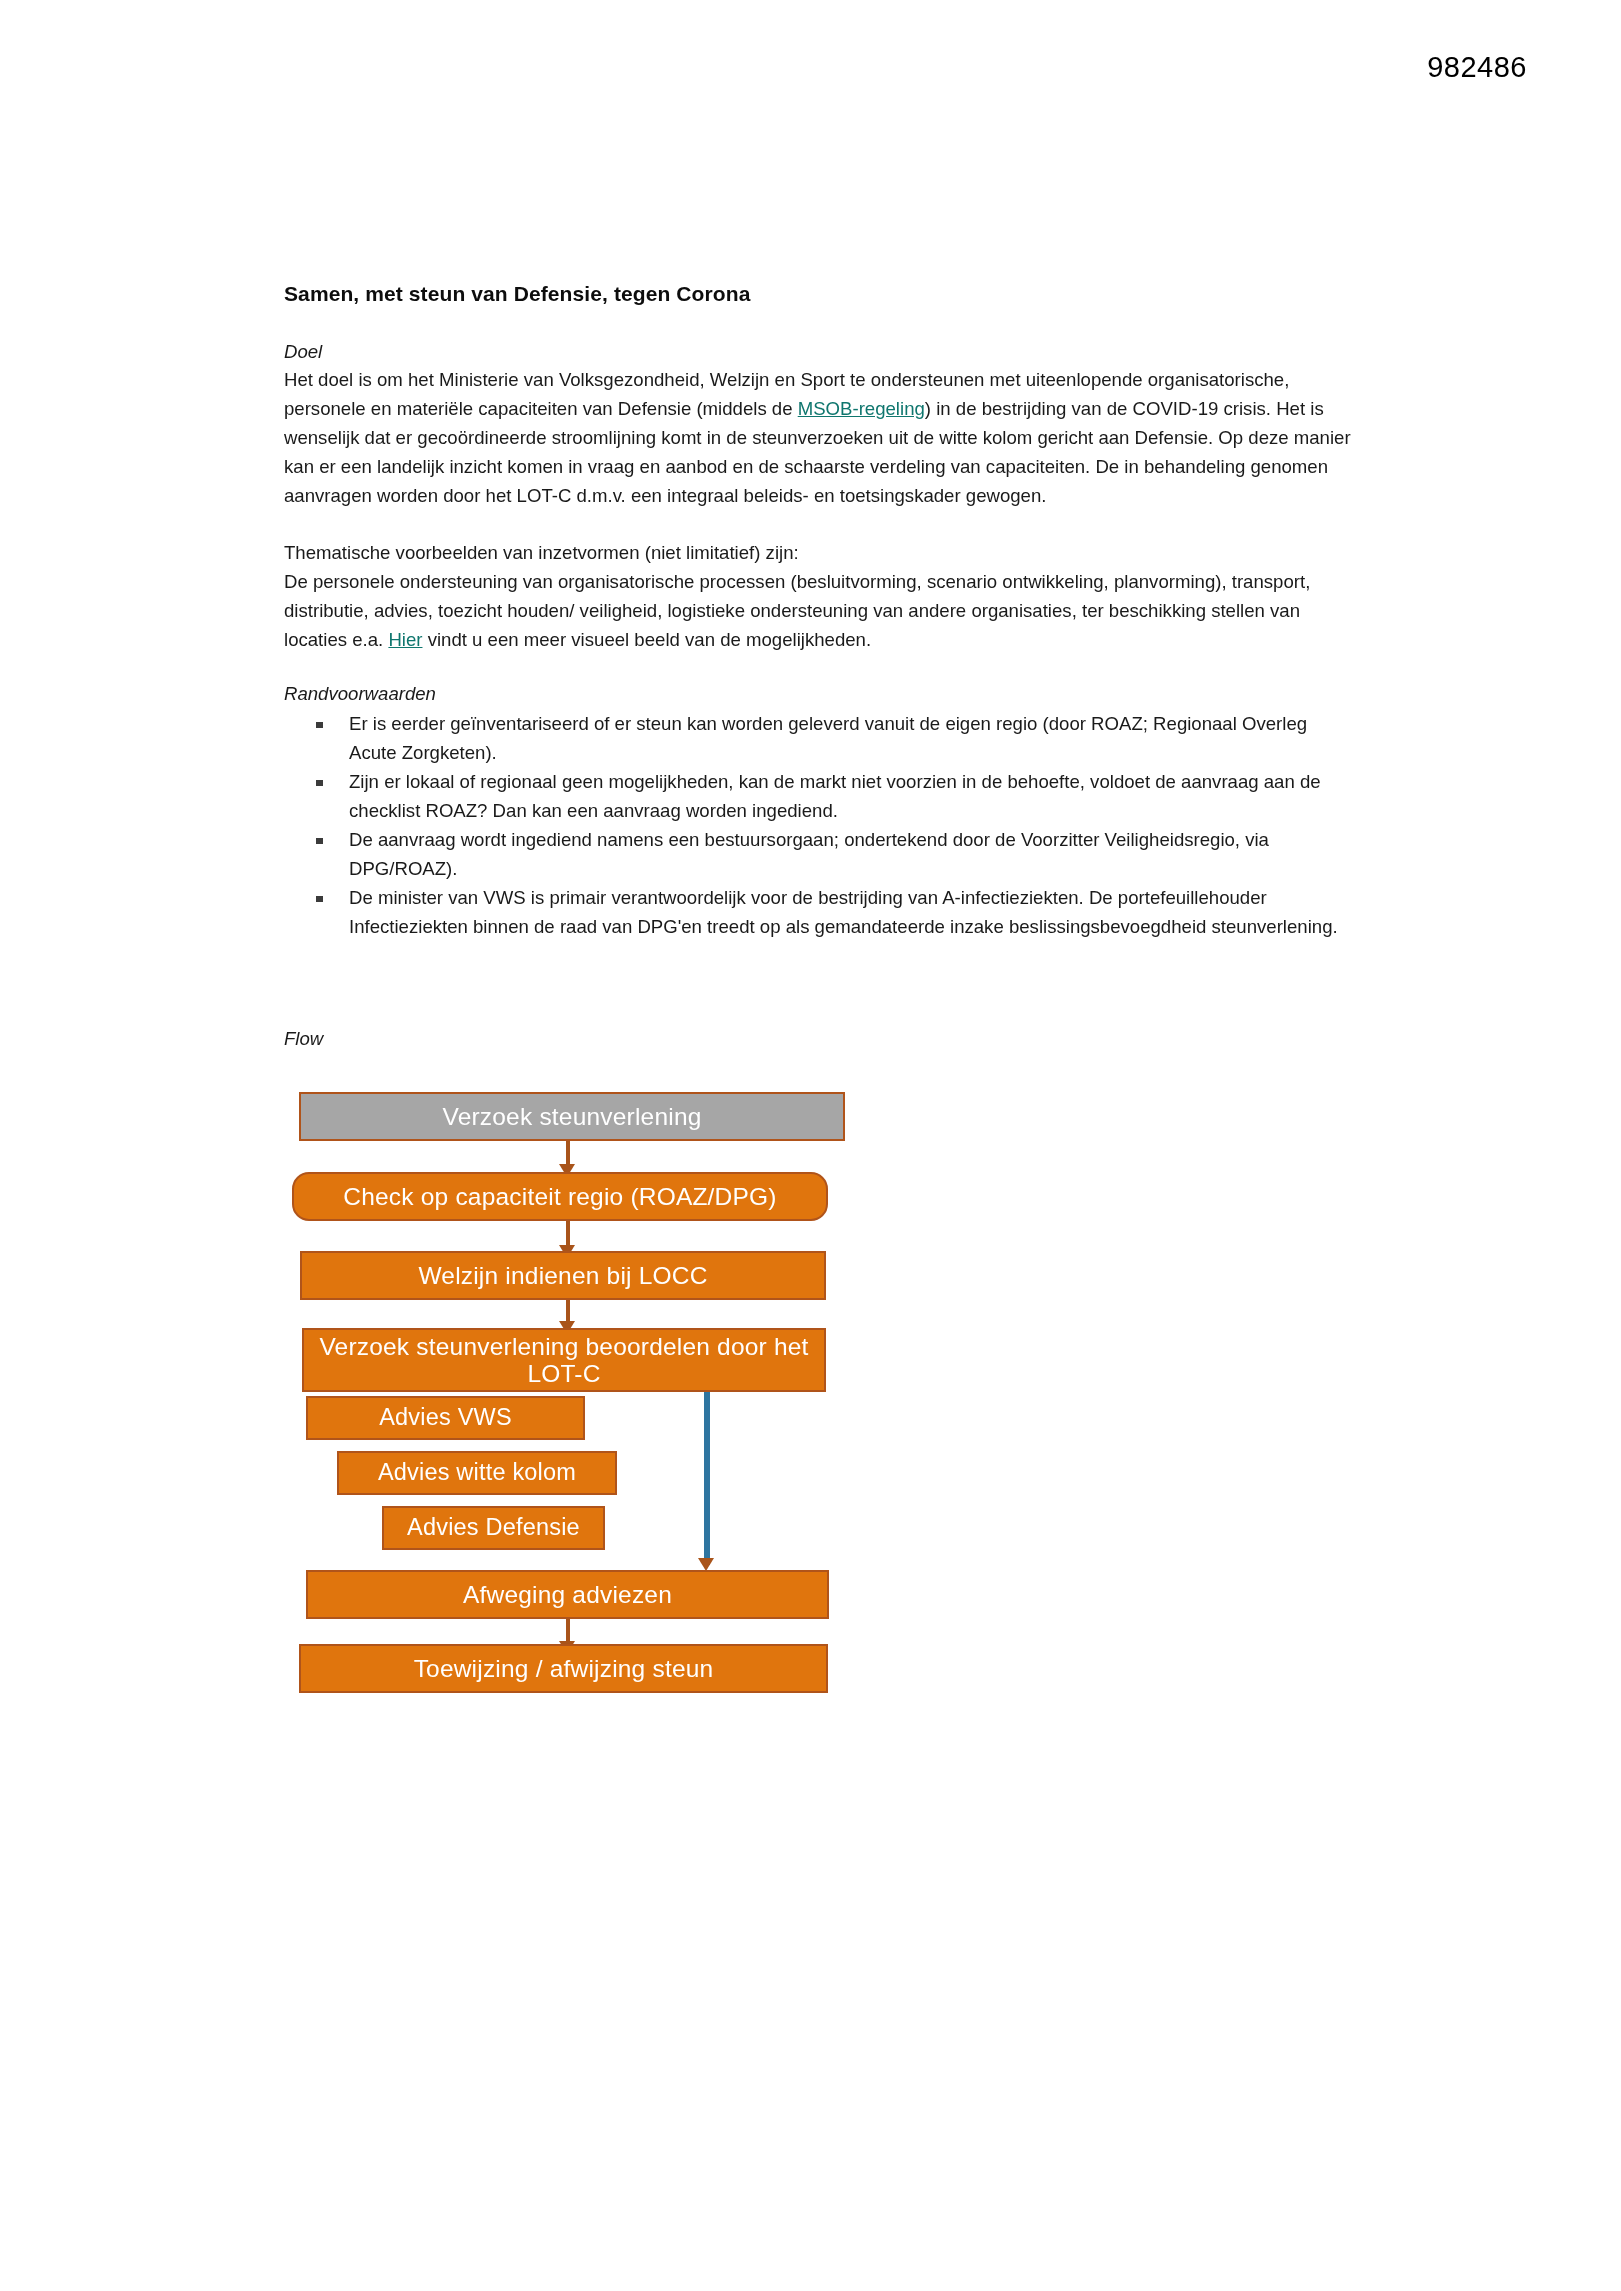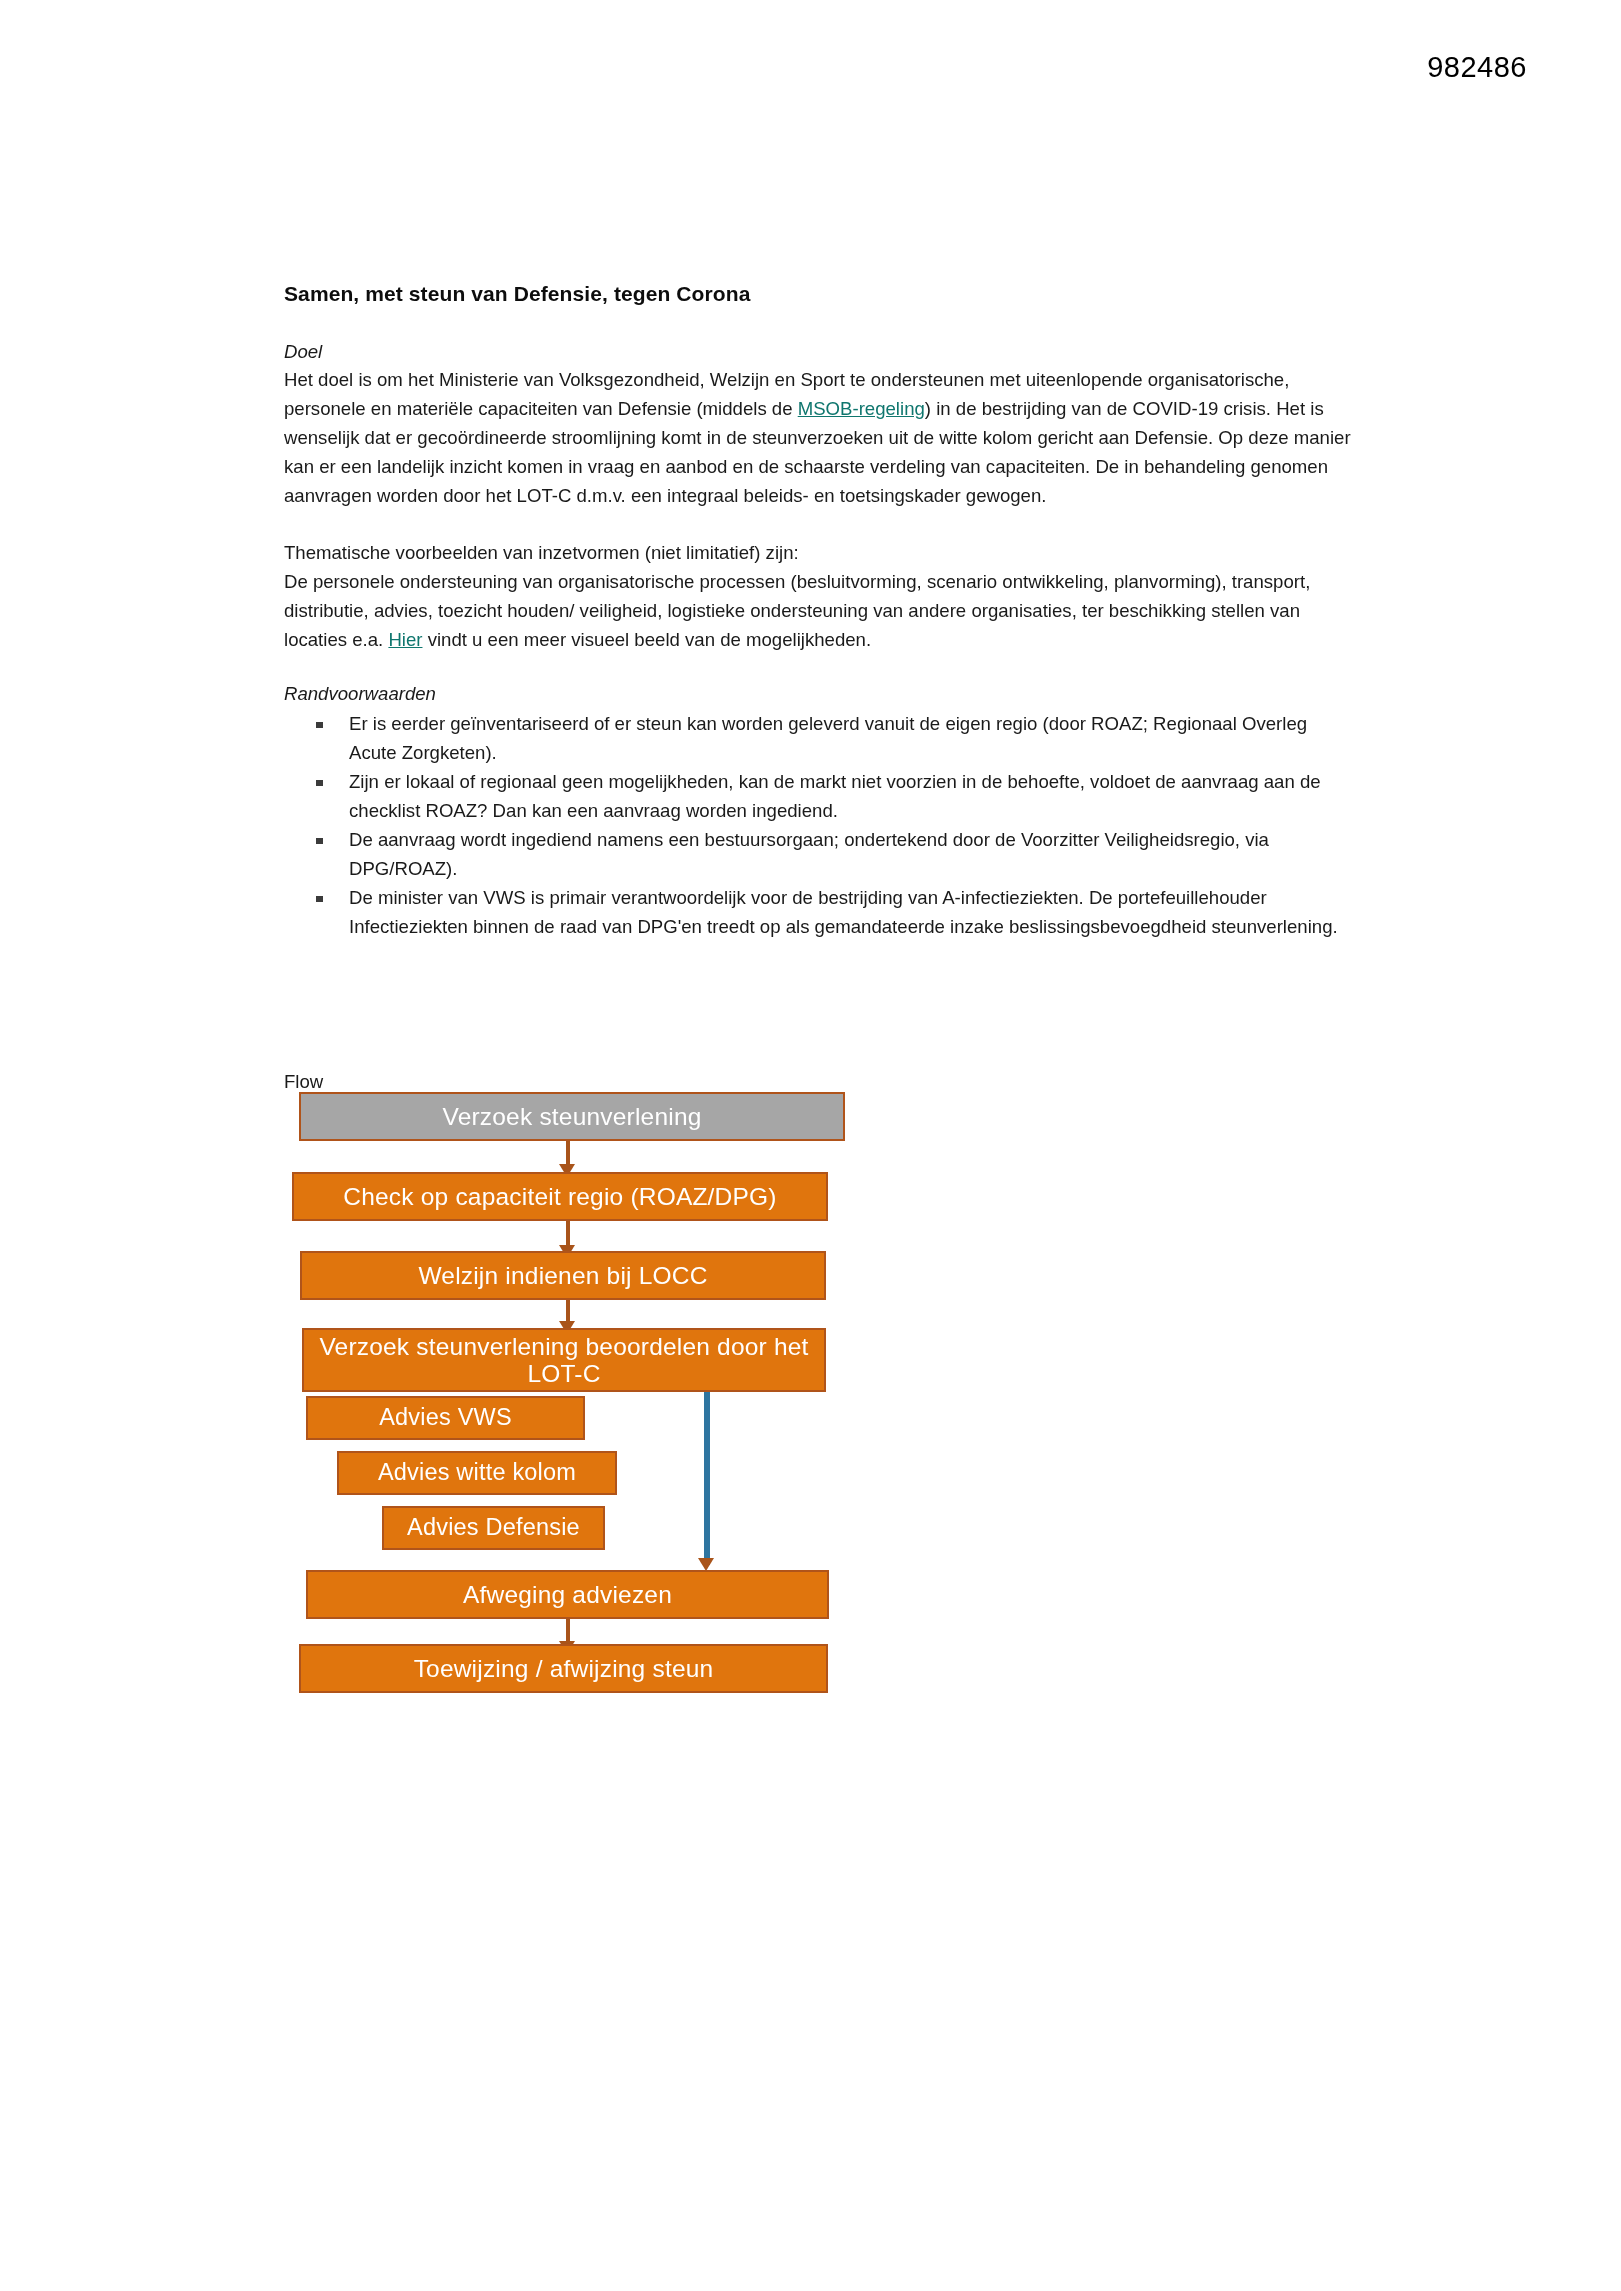--- a/index.html
+++ b/index.html
@@ -93,22 +93,23 @@
     top: 12.7px;
     width: 6.9px;
     height: 6.9px;
     background: #3b3b3b;
   }
 
   
   .flow-label {
     position: absolute;
     left: 284px;
-    top: 1071px;
-    font-size: 18.6px;
+    top: 1028px;
+    font-size: 18.6px;
+    font-style: italic;
     color: #1a1a1a;
   }
 
   .flow {
     position: absolute;
     left: 0;
     top: 0;
     width: 1621px;
     height: 2292px;
     pointer-events: none;
@@ -187,21 +188,21 @@
   </div>
 
   <div class="flow-label">Flow</div>
 
   <div class="flow">
 
     <div class="fbox gray" style="left:299px; top:1092px; width:546px; height:49px;">Verzoek steunverlening</div>
     <div class="vline" style="left:566px; top:1141px; height:29px;"></div>
     <div class="arrowhead" style="left:559px; top:1164px;"></div>
 
-    <div class="fbox" style="left:292px; top:1172px; width:536px; height:49px;">Check op capaciteit regio (ROAZ/DPG)</div>
+    <div class="fbox" style="left:292px; top:1172px; width:536px; height:49px;border-radius:17px;">Check op capaciteit regio (ROAZ/DPG)</div>
     <div class="vline" style="left:566px; top:1221px; height:29px;"></div>
     <div class="arrowhead" style="left:559px; top:1245px;"></div>
 
     <div class="fbox" style="left:300px; top:1251px; width:526px; height:49px;">Welzijn indienen bij LOCC</div>
     <div class="vline" style="left:566px; top:1300px; height:27.4px;"></div>
     <div class="arrowhead" style="left:559px; top:1321px;"></div>
 
     <div class="fbox" style="left:302px; top:1328px; width:524px; height:64px;">Verzoek steunverlening beoordelen door het LOT-C</div>
 
     <div class="vline blue" style="left:704px; top:1392px; height:173px;"></div>

